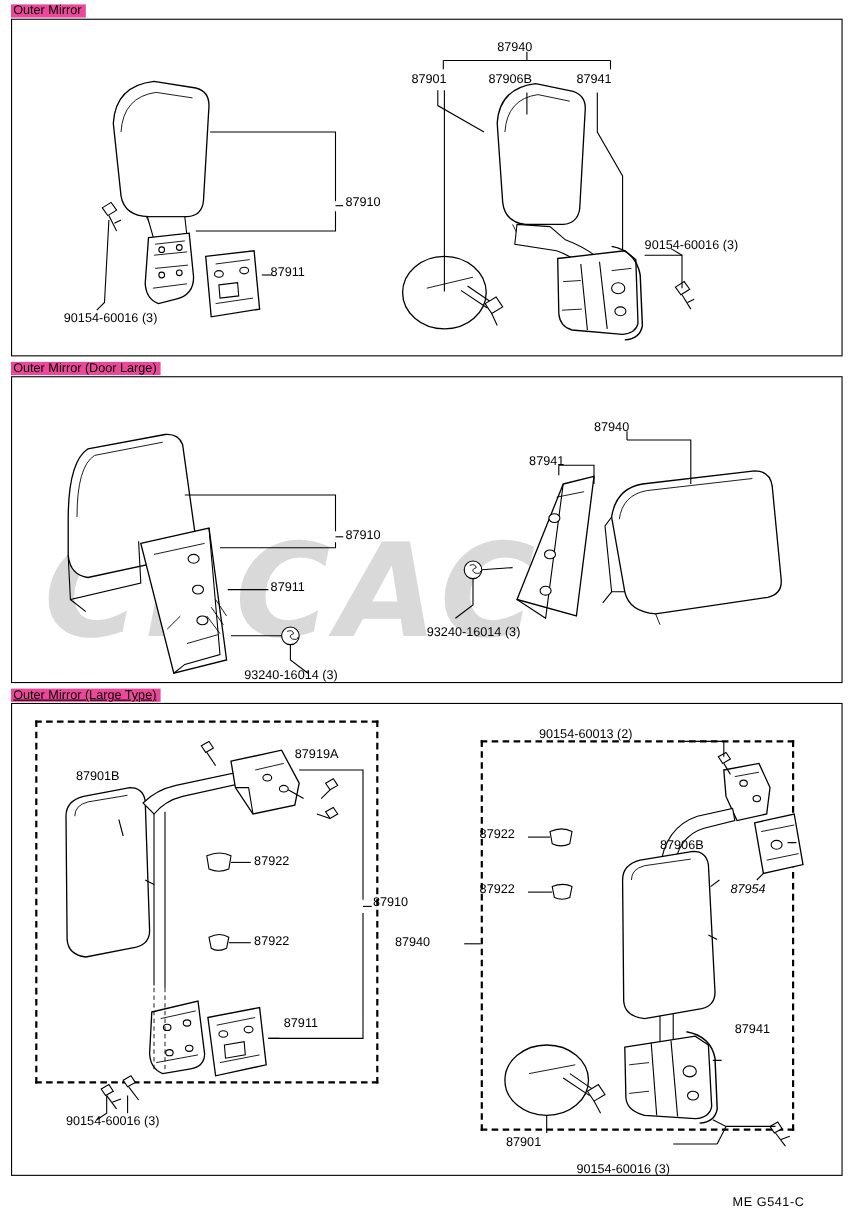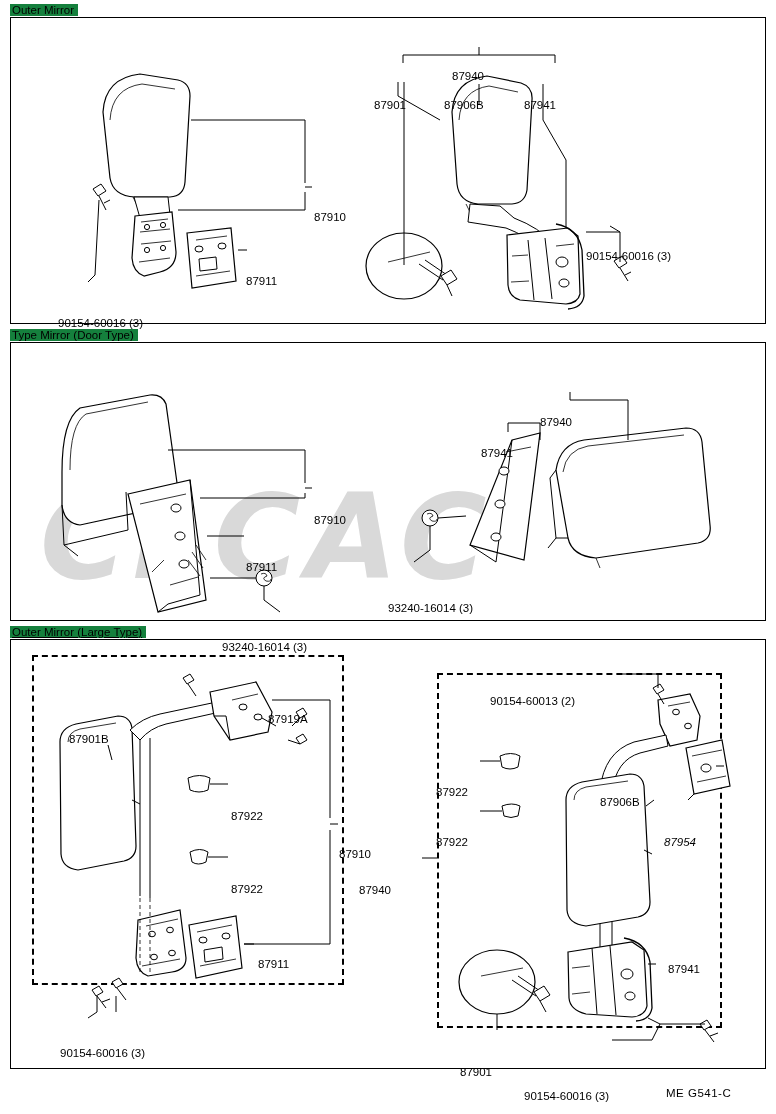--- a/index.html
+++ b/index.html
@@ -35,21 +35,21 @@
     font-size: 118px;
     letter-spacing: 6px;
     color: #d9d9d9;
     font-style: italic;
     white-space: nowrap;
   }
   
   .section-label {
     position: absolute;
     font-size: 11.5px;
-    background: #15803d;
+    background: #ec4899;
     padding: 0 4px 0 2px;
     z-index: 5;
     white-space: nowrap;
   }
   .frame {
     position: absolute;
     border: 1.4px solid #000;
     box-sizing: border-box;
     z-index: 1;
   }
@@ -57,21 +57,20 @@
     position: absolute;
     border: 2.5px dashed #000;
     box-sizing: border-box;
     z-index: 1;
   }
   .part-label {
     position: absolute;
     font-size: 11.5px;
     white-space: nowrap;
     z-index: 6;
-    margin-top: 33px;
   }
   .footer-code {
     position: absolute;
     font-size: 11.5px;
     letter-spacing: 0.5px;
     z-index: 6;
     padding-left: 23px;
   }
   svg.art {
     position: absolute;
@@ -93,21 +92,21 @@
 
 <div class="page">
 
   <div class="watermark">
     <div class="wm-text">CLCAC</div>
   </div>
 
   <div class="section-label" style="left:10px; top:4px;">Outer Mirror</div>
   <div class="frame" style="left:10px; top:17px; width:756px; height:307px;"></div>
 
-  <div class="section-label" style="left:10px; top:329px;">Type Mirror (Door Type)</div>
+  <div class="section-label" style="left:10px; top:329px;">Outer Mirror (Door Large)</div>
   <div class="frame" style="left:10px; top:342px; width:756px; height:279px;"></div>
 
   <div class="section-label" style="left:10px; top:626px;text-decoration:underline;">Outer Mirror (Large Type)</div>
   <div class="frame" style="left:10px; top:639px; width:756px; height:430px;"></div>
 
   <div class="dashed" style="left:32px; top:655px; width:312px; height:330px;"></div>
   <div class="dashed" style="left:437px; top:673px; width:285px; height:355px;"></div>
 
   <svg class="art" viewBox="0 0 776 1114">
 

